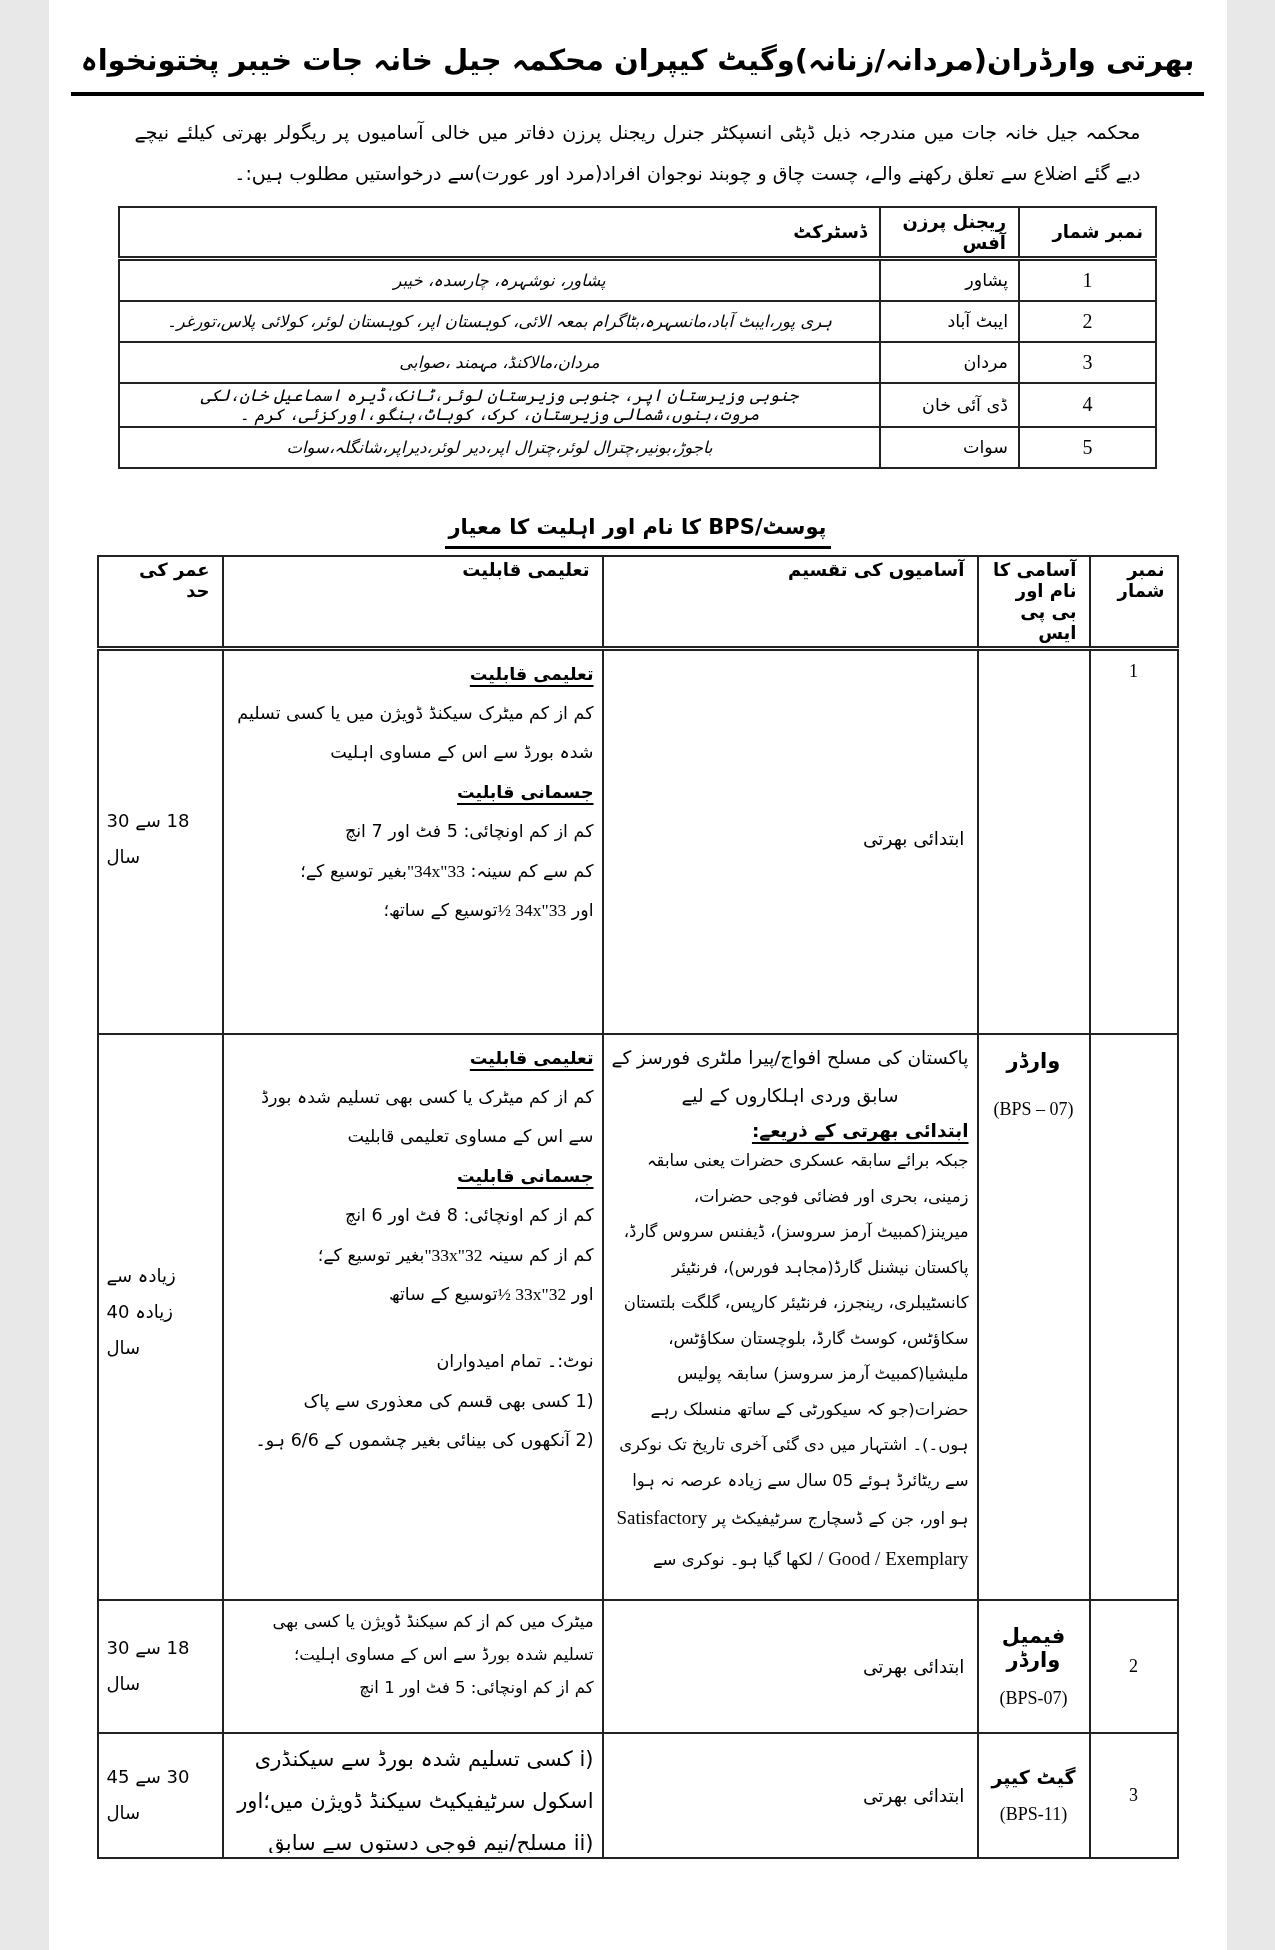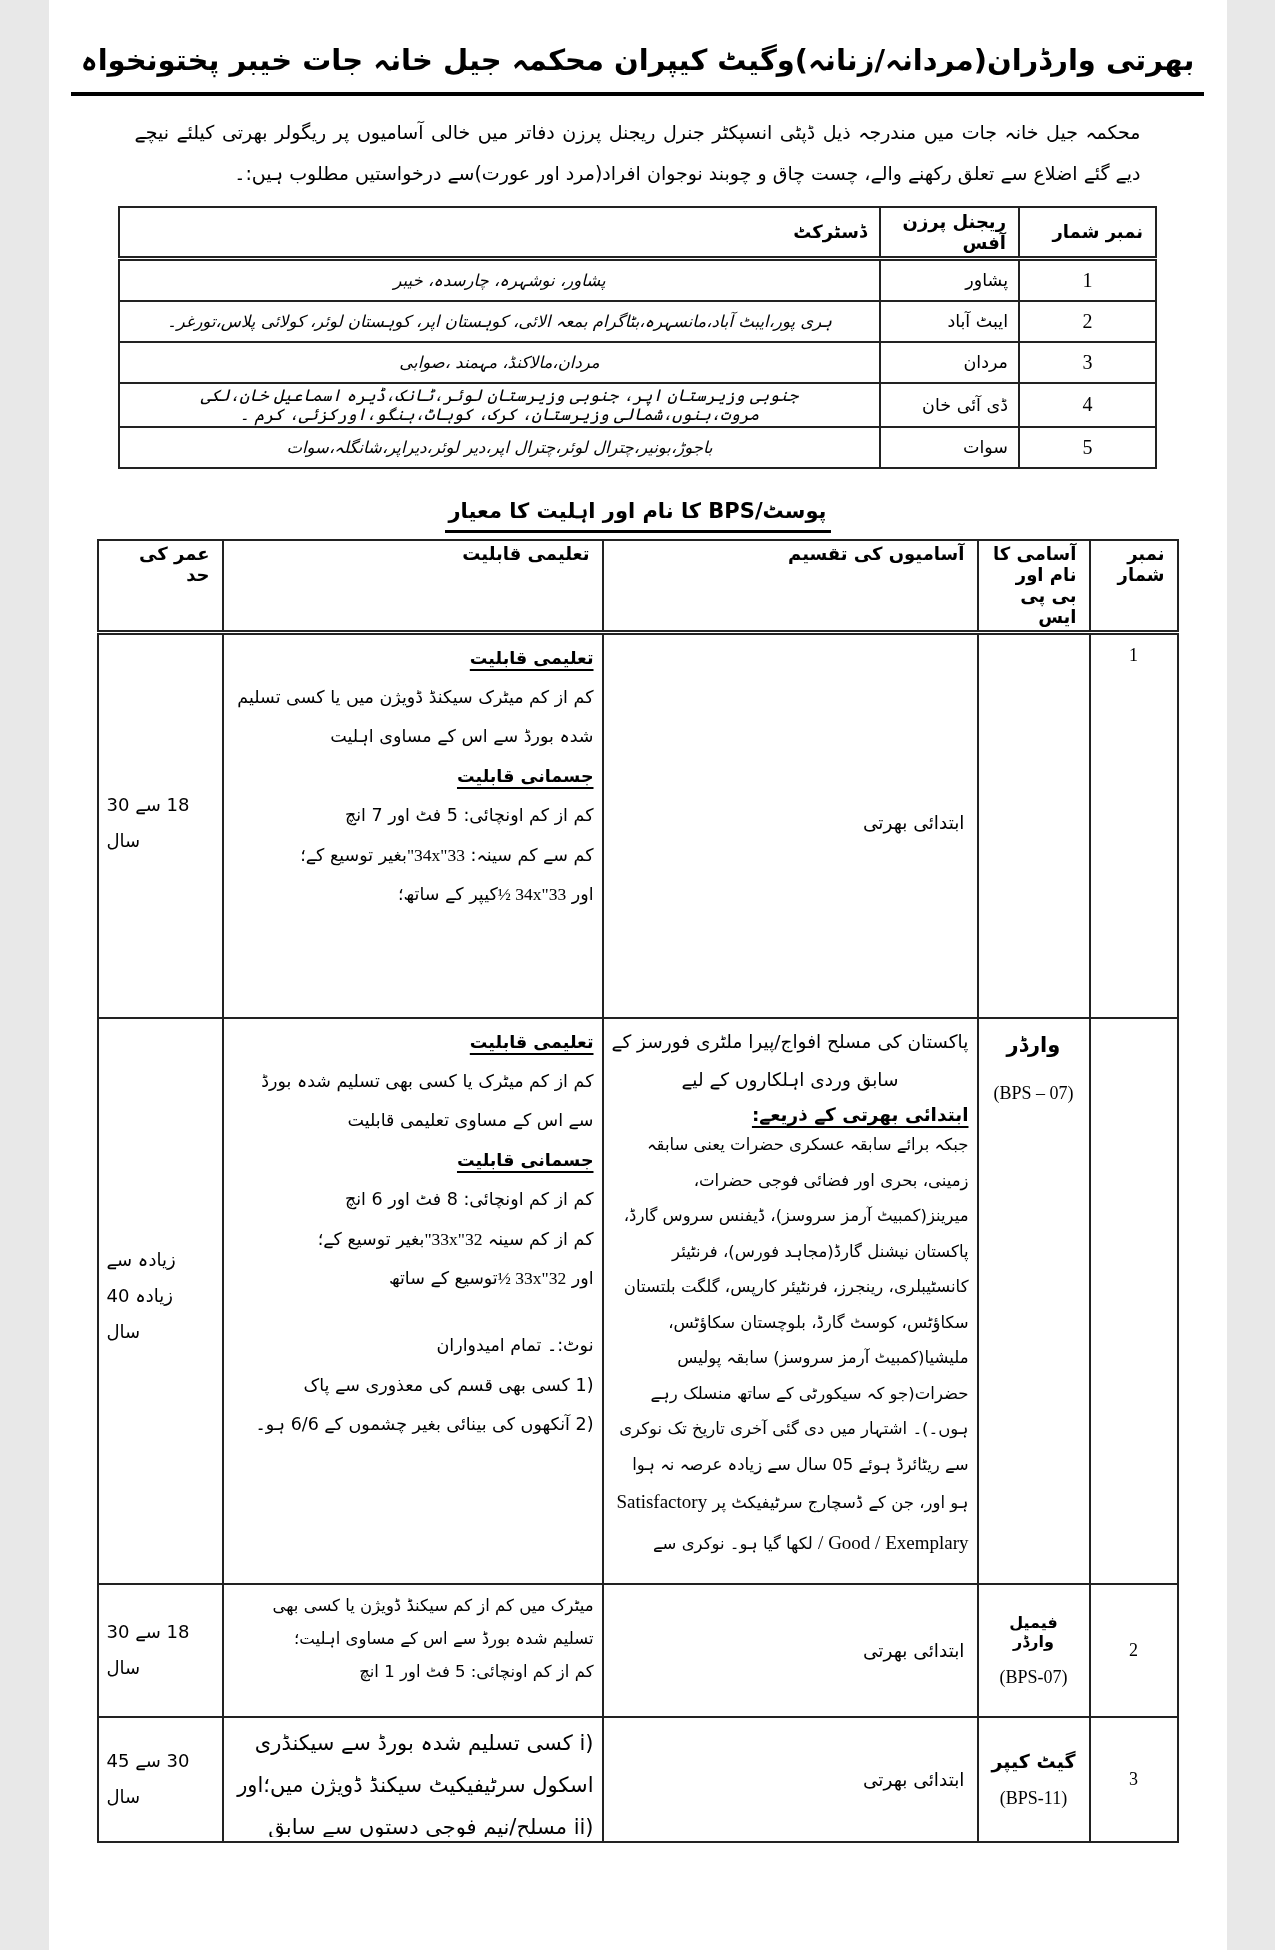--- a/index.html
+++ b/index.html
@@ -4,21 +4,21 @@
 <style>
   html,body{margin:0;padding:0;background:#e8e8e8;}
   .page{position:relative;width:1178px;height:1950px;margin:0 auto;background:#ffffff;
         color:#000;font-family:"DejaVu Sans",sans-serif;direction:rtl;overflow:hidden;}
   .title-wrap{padding:38px 0 0 0;text-align:center;}
   .doc-title{display:inline-block;margin:0 0 0 0;font-size:29px;font-weight:bold;line-height:1.55;
              border-bottom:4px solid #000;padding:0 10px 9px;}
   .intro{margin:16px 86px 0 86px;font-size:19px;line-height:2.15;text-align:justify;}
   .sec-h{text-align:center;margin:14px 0 0 0;font-size:21px;font-weight:bold;}
   .sec-h .u{border-bottom:3px solid #000;padding:0 4px 7px;}
-  .sec-h2{margin-top:30px;margin-bottom:16px;}
+  .sec-h2{margin-top:46px;margin-bottom:16px;}
 
   table{border-collapse:collapse;table-layout:fixed;margin:12px auto 0 auto;}
   .t1{width:1037px;}
   .t2{width:1080px;}
   td,th{border:2px solid #222;}
   thead th{border-bottom:5px double #222;vertical-align:middle;text-align:right;
            font-size:18px;font-weight:bold;padding:3px 12px;}
   .t1 thead th{height:40px;padding-left:20px;}
   .t1 td{height:35px;font-size:17.5px;padding:2px 10px;}
   .t1 .c-serial{text-align:center;font-family:"Liberation Serif",serif;font-size:20px;}
@@ -139,21 +139,21 @@
         <td>
           <div class="clip mid dist-simple">ابتدائی بھرتی</div>
         </td>
         <td>
           <div class="clip qual">
             <div class="ln cell-hdg">تعلیمی قابلیت</div>
             <div class="ln">کم از کم میٹرک سیکنڈ ڈویژن میں یا کسی تسلیم شدہ بورڈ سے اس کے مساوی اہلیت</div>
             <div class="ln cell-hdg">جسمانی قابلیت</div>
             <div class="ln">کم از کم اونچائی: 5 فٹ اور 7 انچ</div>
             <div class="ln"><span>کم سے کم سینہ:</span> <span class="latin ltr">"34x"33</span><span>بغیر توسیع کے؛</span></div>
-            <div class="ln"><span>اور</span> <span class="latin ltr">½ 34x"33</span><span>کیپر کے ساتھ؛</span></div>
+            <div class="ln"><span>اور</span> <span class="latin ltr">½ 34x"33</span><span>توسیع کے ساتھ؛</span></div>
           </div>
         </td>
         <td class="age-cell">
           <div class="clip mid">
             <div>18 سے 30</div>
             <div>سال</div>
           </div>
         </td>
       </tr>
 
@@ -197,21 +197,21 @@
           </div>
         </td>
       </tr>
 
       <tr class="b3">
         <td class="serial-cell">
             <div class="clip mid">2</div>
           </td>
         <td>
           <div class="clip mid">
-            <div class="post-name" style="font-size:16px">فیمیل وارڈر</div>
+            <div class="post-name" style="font-size:21px">فیمیل وارڈر</div>
             <div class="post-bps">(BPS-07)</div>
           </div>
         </td>
         <td>
           <div class="clip mid dist-simple">ابتدائی بھرتی</div>
         </td>
         <td>
           <div class="clip qual" style="line-height:2.0;font-size:16.5px">
             <div class="ln">میٹرک میں کم از کم سیکنڈ ڈویژن یا کسی بھی تسلیم شدہ بورڈ سے اس کے مساوی اہلیت؛</div>
             <div class="ln">کم از کم اونچائی: 5 فٹ اور 1 انچ</div>

